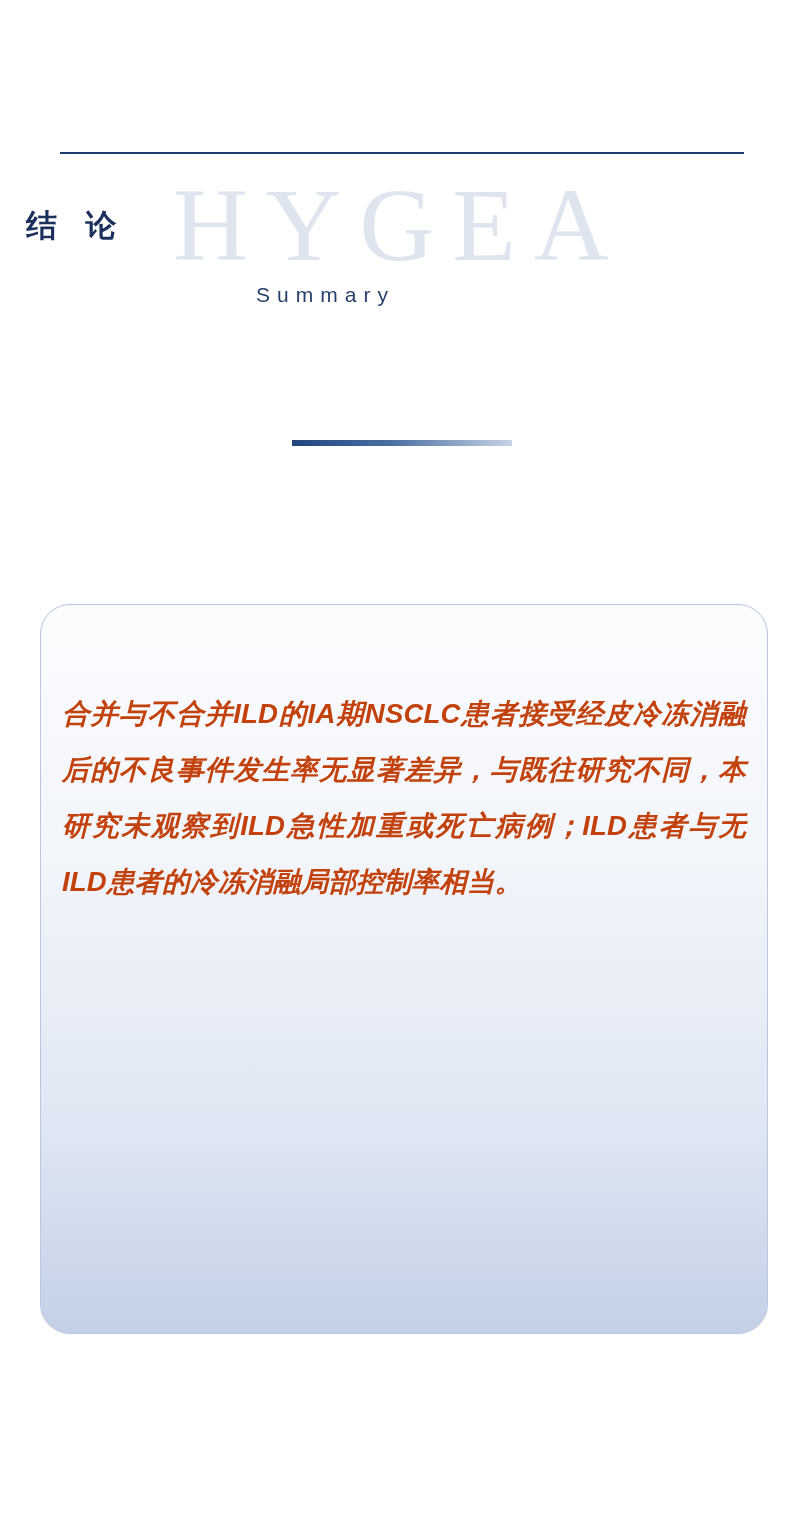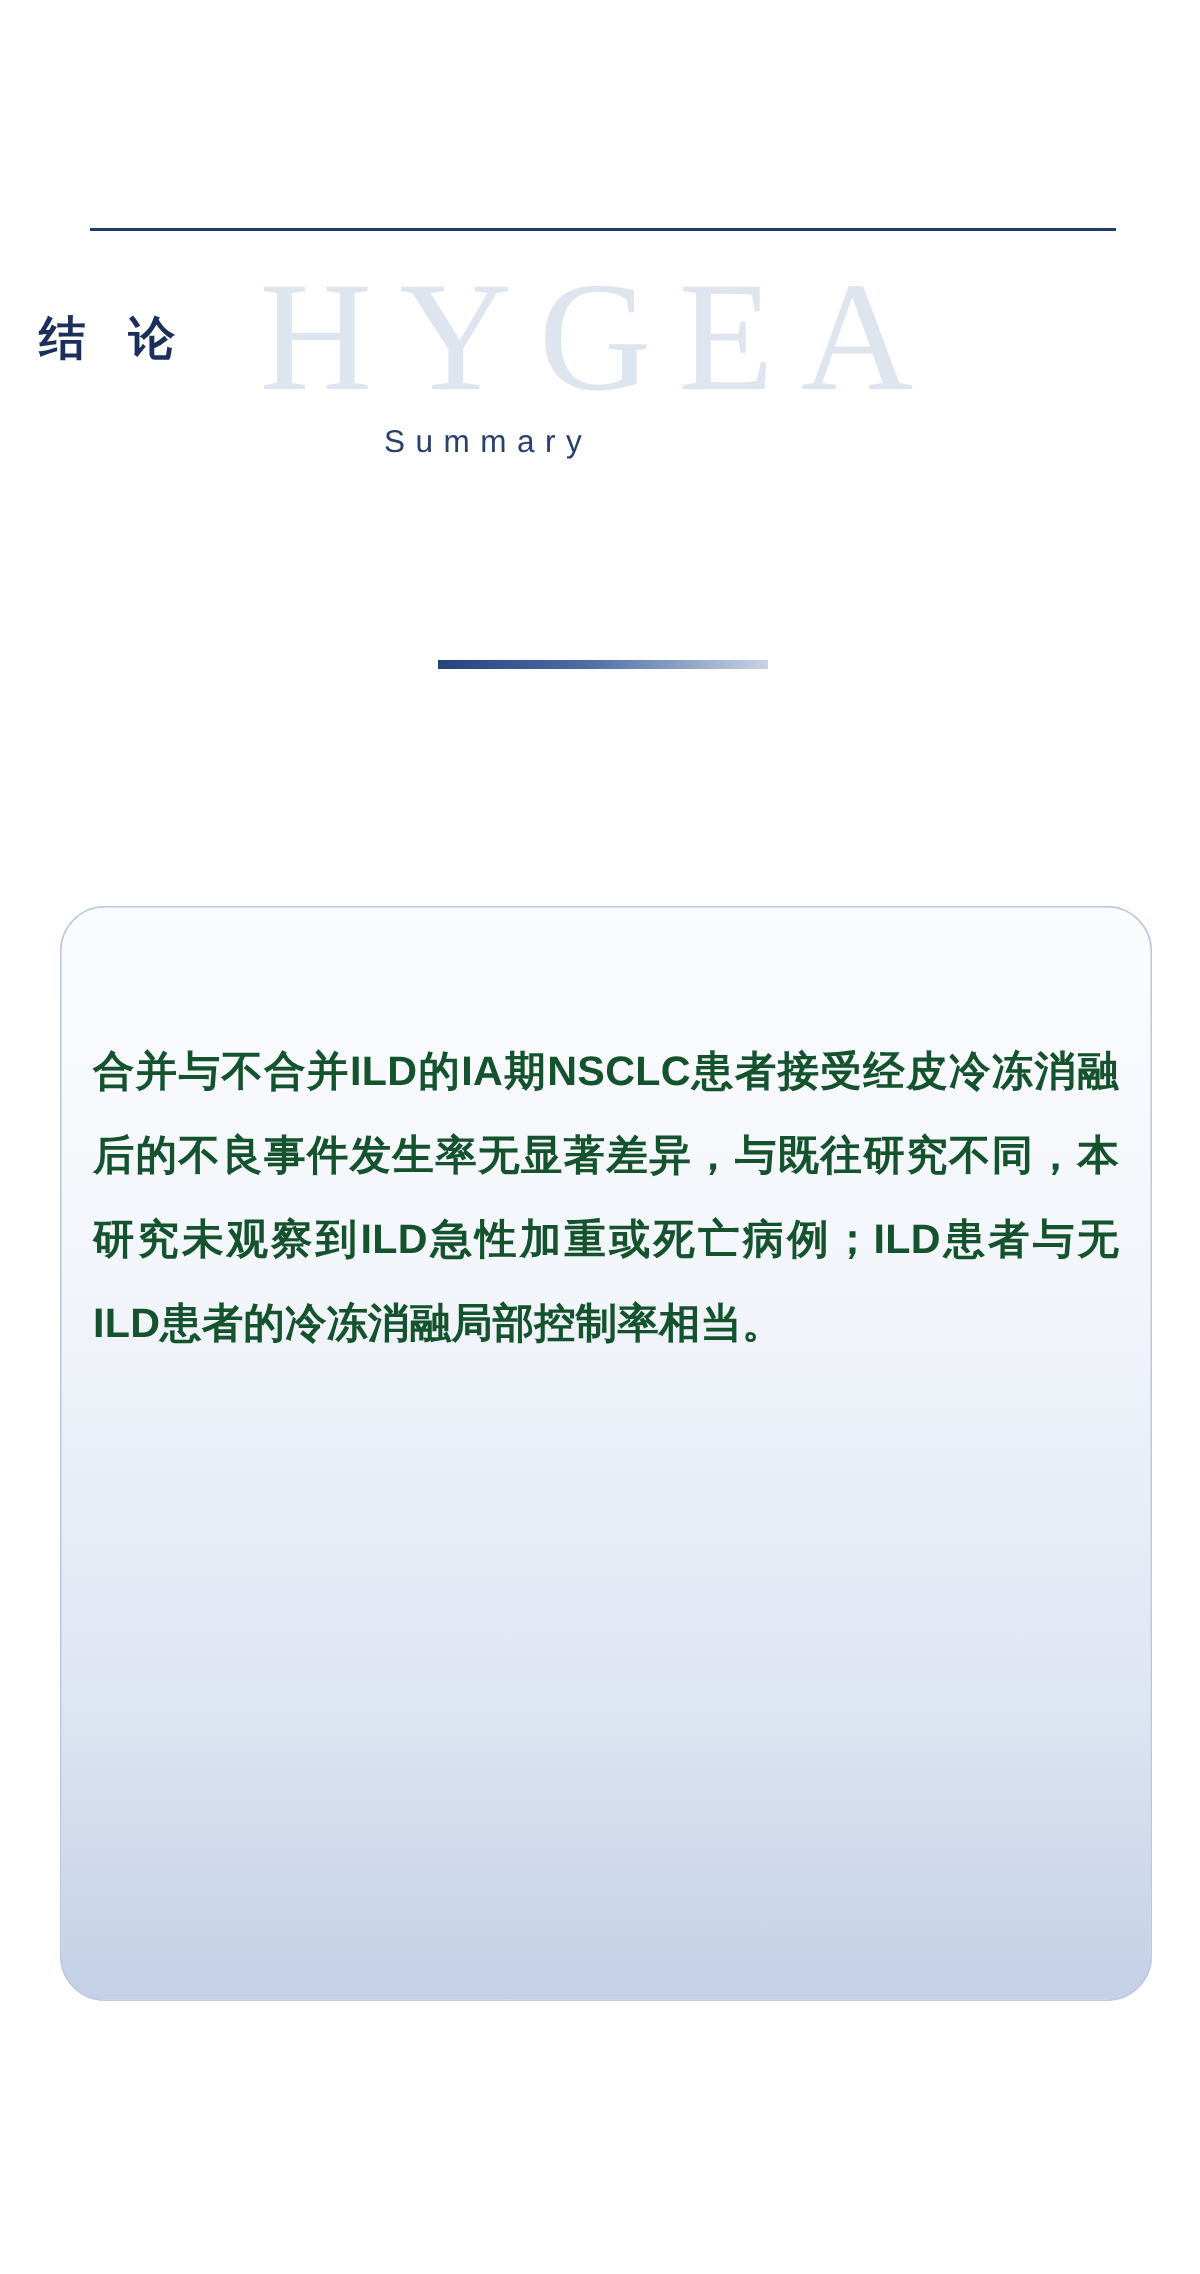--- a/index.html
+++ b/index.html
@@ -114,24 +114,25 @@
     pointer-events: none;
   }
 
   .body-text {
     position: absolute;
     left: 62px;
     top: 686px;
     width: 684px;
     font-size: 27.5px;
     line-height: 56px;
-    color: #14532d;
+    color: #c2410c;
     font-weight: 600;
     letter-spacing: 0.2px;
     text-align: justify;
+    font-style: italic;
   }
 </style>
 </head>
 <body>
 
 <div class="page">
 
   <div class="header">
     <div class="top-rule"></div>
     <div class="watermark">HYGEA</div>

